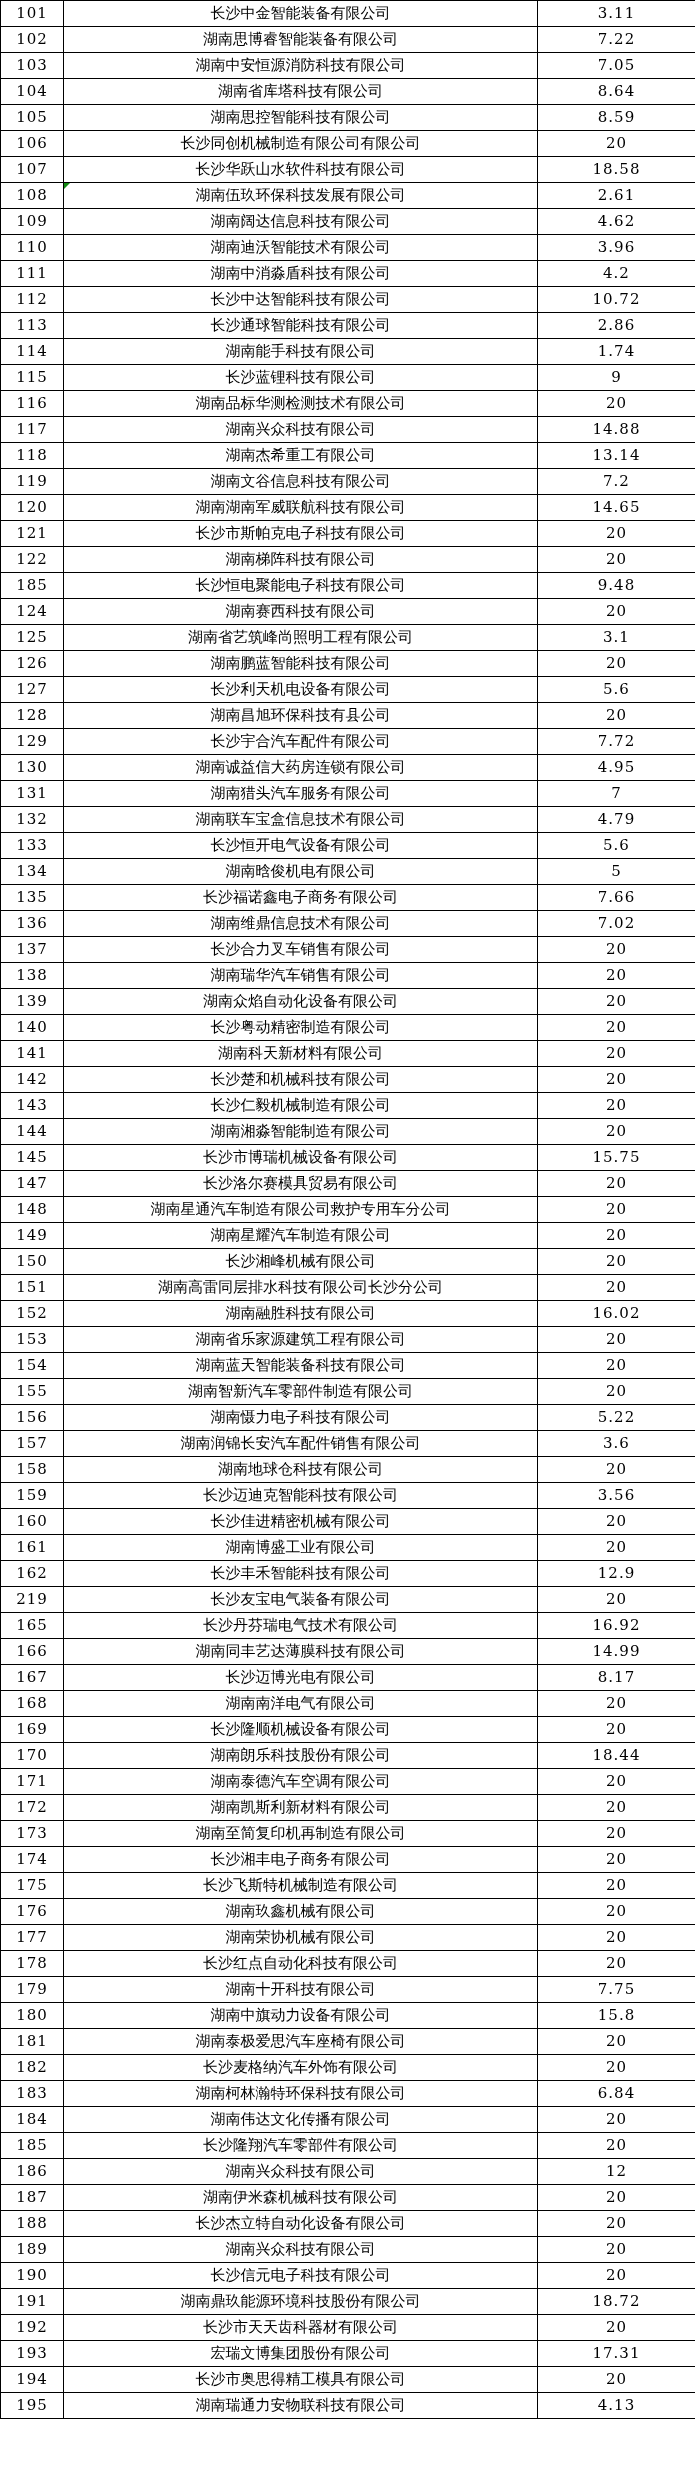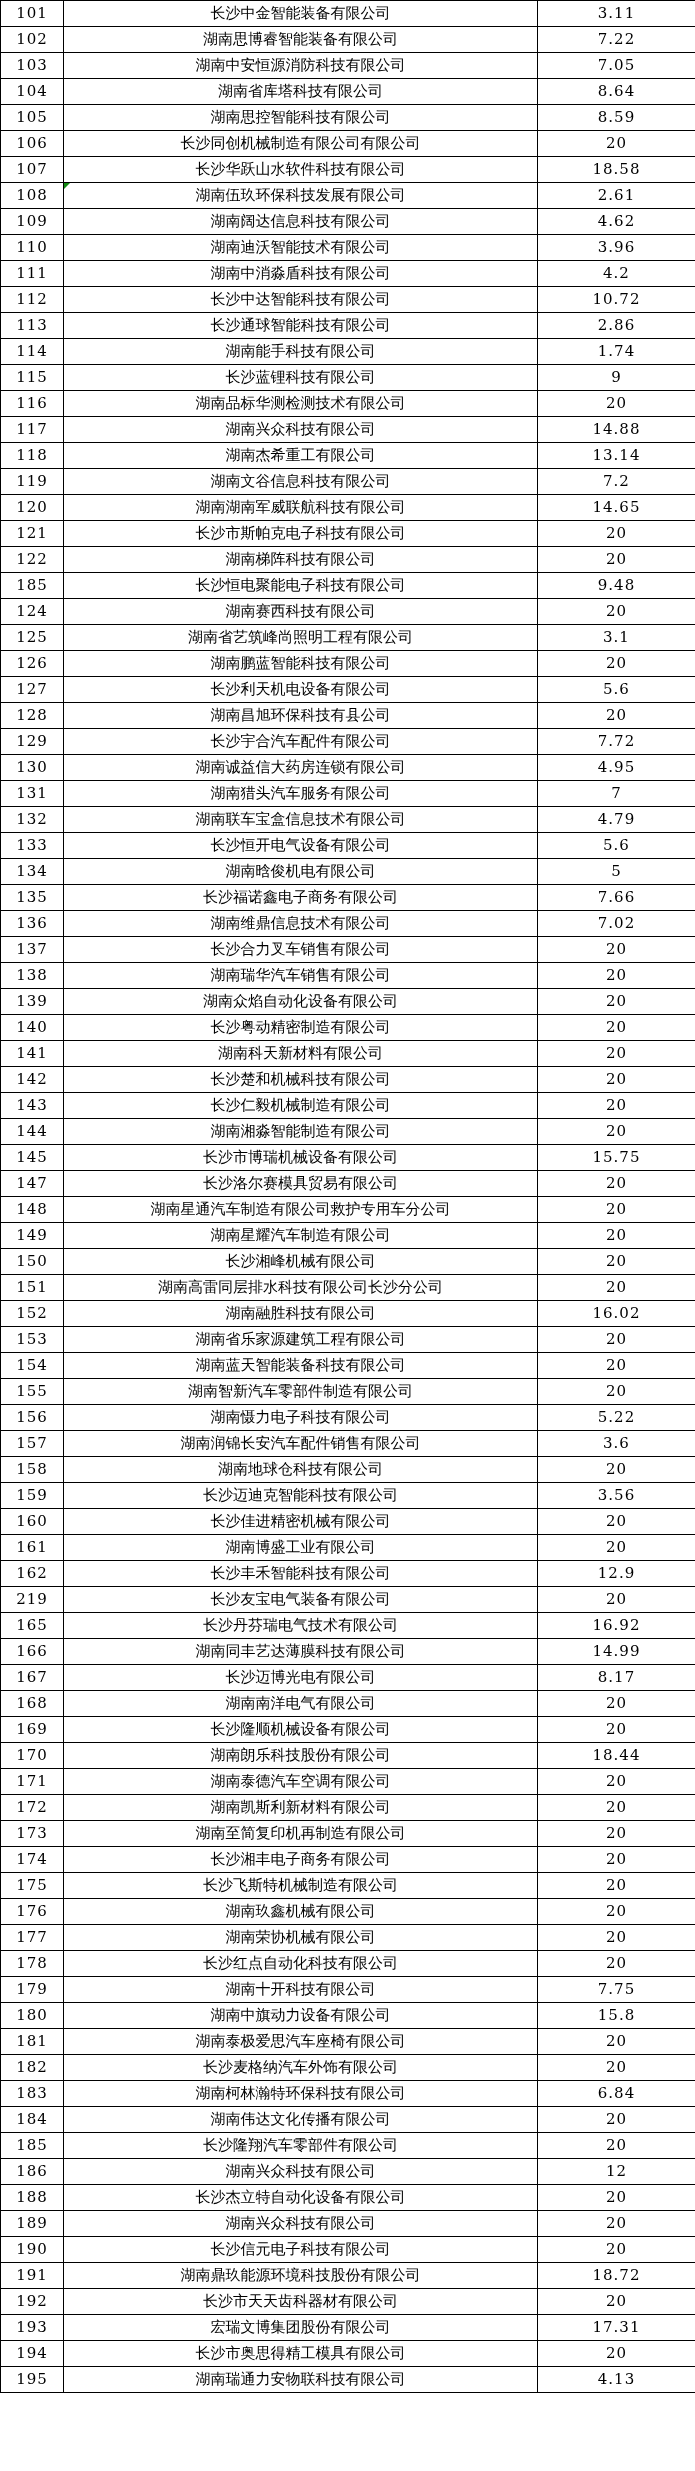--- a/index.html
+++ b/index.html
@@ -611,20 +611,25 @@
     <td class="col-name">长沙隆翔汽车零部件有限公司</td>
     <td class="col-value">20</td>
   </tr>
 
   <tr>
     <td class="col-num">186</td>
     <td class="col-name">湖南兴众科技有限公司</td>
     <td class="col-value">12</td>
   </tr>
 
+  <tr>
+    <td class="col-num">187</td>
+    <td class="col-name">湖南伊米森机械科技有限公司</td>
+    <td class="col-value">20</td>
+  </tr>
 
   <tr>
     <td class="col-num">188</td>
     <td class="col-name">长沙杰立特自动化设备有限公司</td>
     <td class="col-value">20</td>
   </tr>
 
   <tr>
     <td class="col-num">189</td>
     <td class="col-name">湖南兴众科技有限公司</td>

